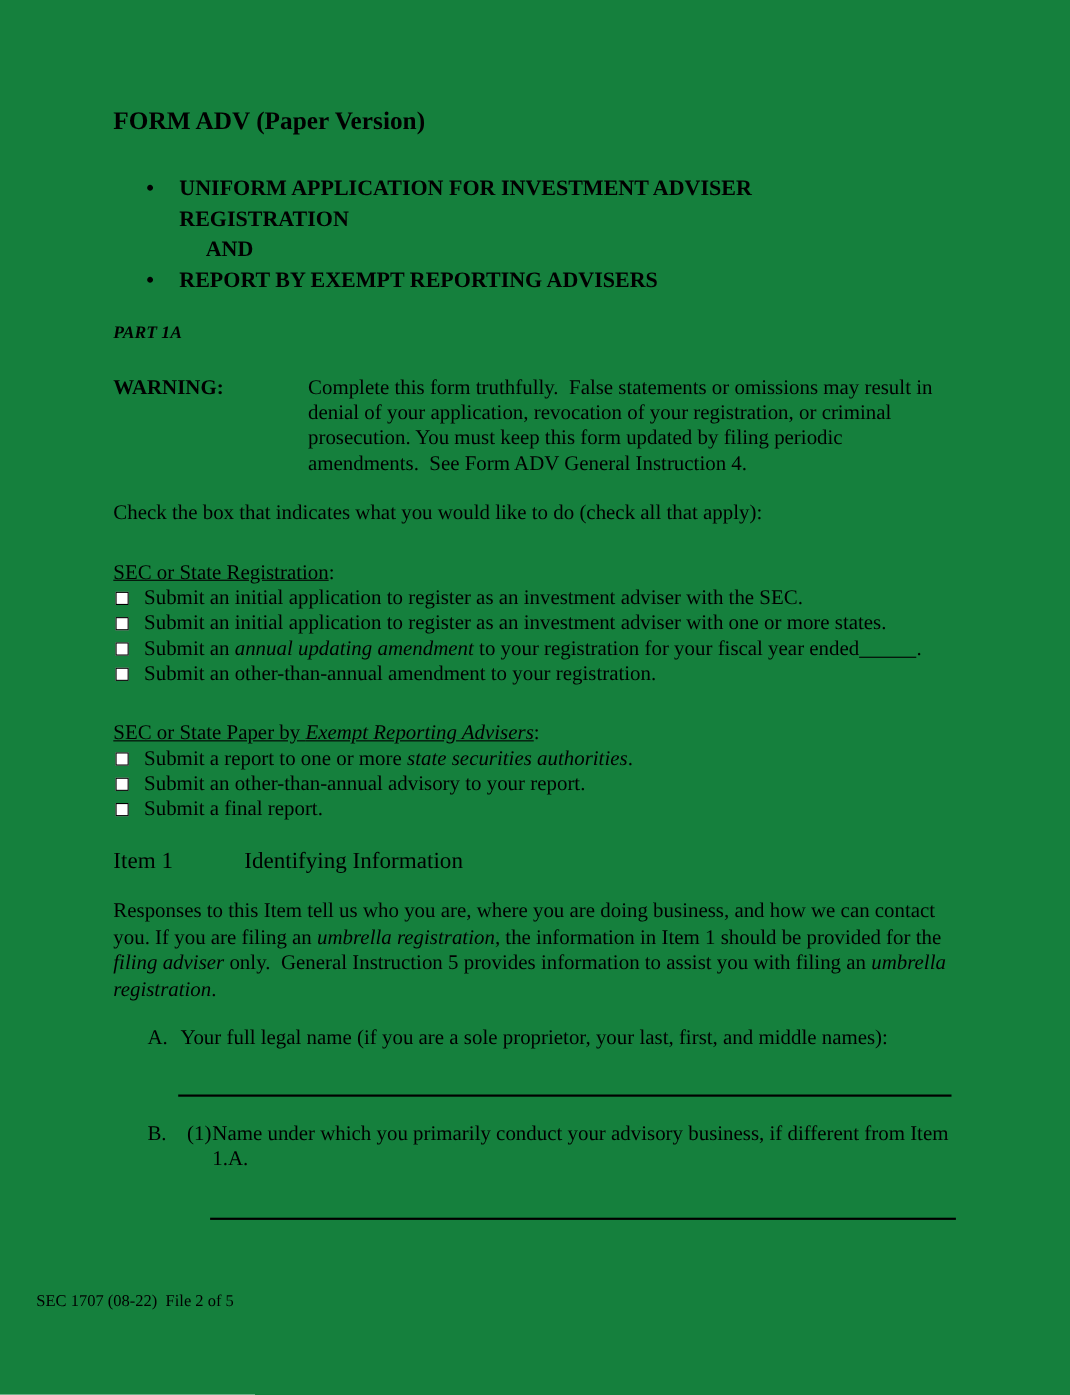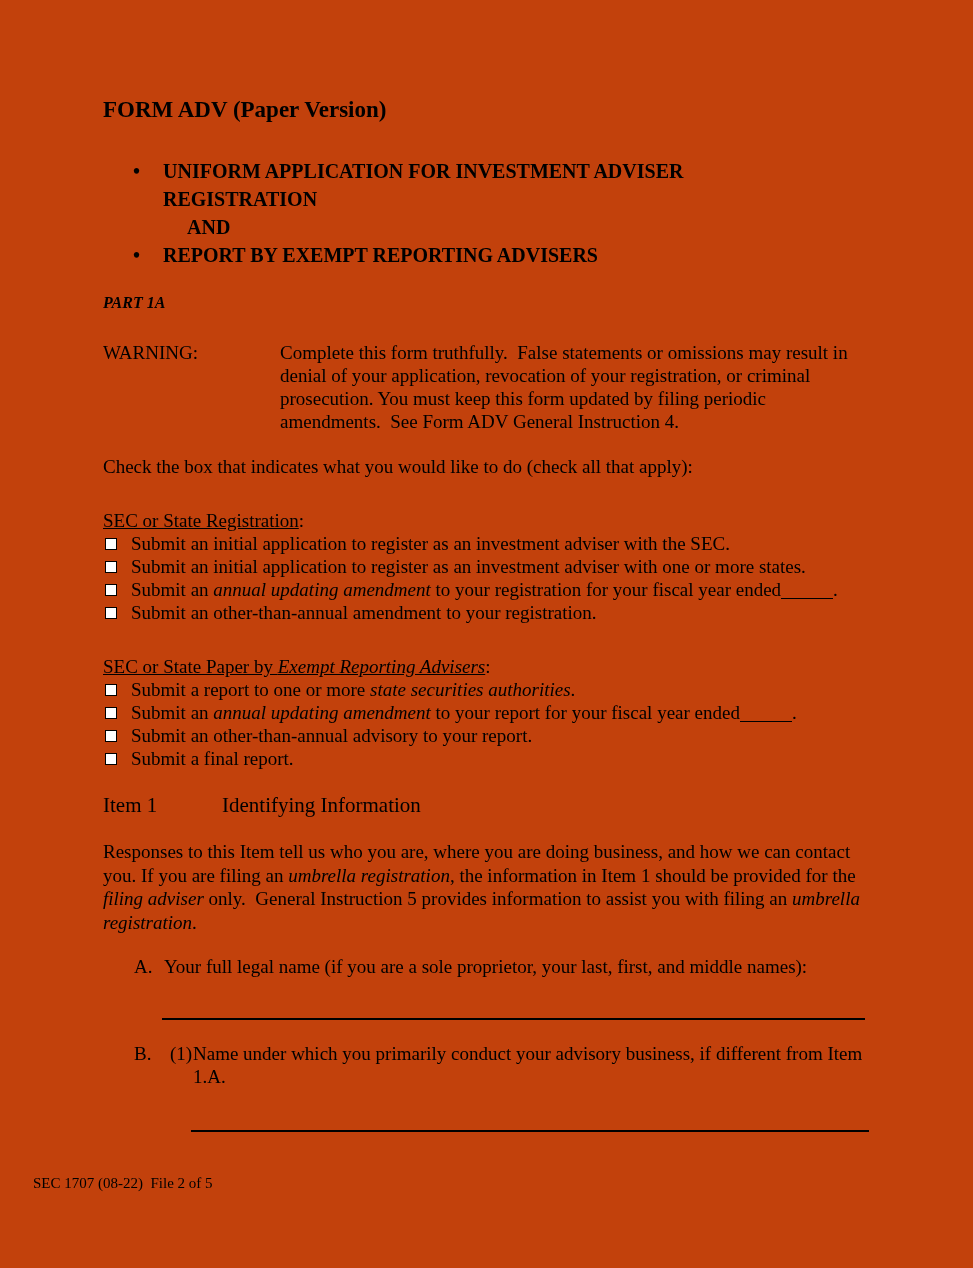--- a/index.html
+++ b/index.html
@@ -1,20 +1,20 @@
 <!DOCTYPE html>
 <html><head>
 <meta charset="utf-8">
 <style>
   html, body { margin: 0; padding: 0; background: #fff; }
   .page {
     position: relative;
     width: 973px;
     height: 1268px;
-    background: #c2410c;
+    background: #15803d;
     color: #000;
     font-family: "Liberation Serif", "DejaVu Serif", serif;
     font-size: 19px;
     line-height: 23px;
     overflow: hidden;
   }
   .content { padding: 97px 0 0 103px; width: 765px; }
 
   .form-title {
     font-size: 23px;
@@ -25,21 +25,21 @@
 
   .bullets { margin-top: 34px; font-weight: bold; font-size: 20px; line-height: 28px; }
   .bullet-row { display: flex; }
   .bullet-dot { flex: none; margin-left: 30px; width: 30px; }
   .bullet-body { max-width: 620px; }
   .bullet-sub { margin-left: 24px; }
 
   .part-heading { font-size: 16px; font-weight: bold; margin: 22px 0 0 0; line-height: 24px; font-style: italic; }
 
   .warning { display: flex; margin-top: 26px; }
-  .warning-label { flex: none; width: 177px; font-weight: normal; }
+  .warning-label { flex: none; width: 177px; font-weight: bold; }
   .warning-text { width: 585px; }
 
   .prewrap { white-space: pre-wrap; }
 
   .instruction { margin: 22px 0 0 0; }
 
   .section { margin-top: 31px; }
   .section-heading { }
   .check-row { display: flex; align-items: center; height: 23px; white-space: nowrap; }
   .checkbox {
@@ -142,24 +142,20 @@
     </div>
 
     <div class="section">
       <div class="section-heading"><span class="ul">SEC or State Paper by </span><span class="it ul">Exempt Reporting Advisers</span><span>:</span></div>
       <div class="check-row">
         <span class="checkbox"></span>
         <span class="check-label"><span>Submit a report to one or more </span><span class="it">state securities authorities</span><span>.</span></span>
       </div>
       <div class="check-row">
         <span class="checkbox"></span>
-        <span class="check-label"><span>Submit an </span><span class="it">annual updating amendment</span><span> to your report for your fiscal year ended</span><span class="blank"></span><span>.</span></span>
-      </div>
-      <div class="check-row">
-        <span class="checkbox"></span>
         <span class="check-label"><span>Submit an other-than-annual advisory to your report.</span></span>
       </div>
       <div class="check-row">
         <span class="checkbox"></span>
         <span class="check-label"><span>Submit a final report.</span></span>
       </div>
     </div>
 
     <div class="item-heading">
       <span class="item-label">Item 1</span><span class="item-title">Identifying Information</span>

